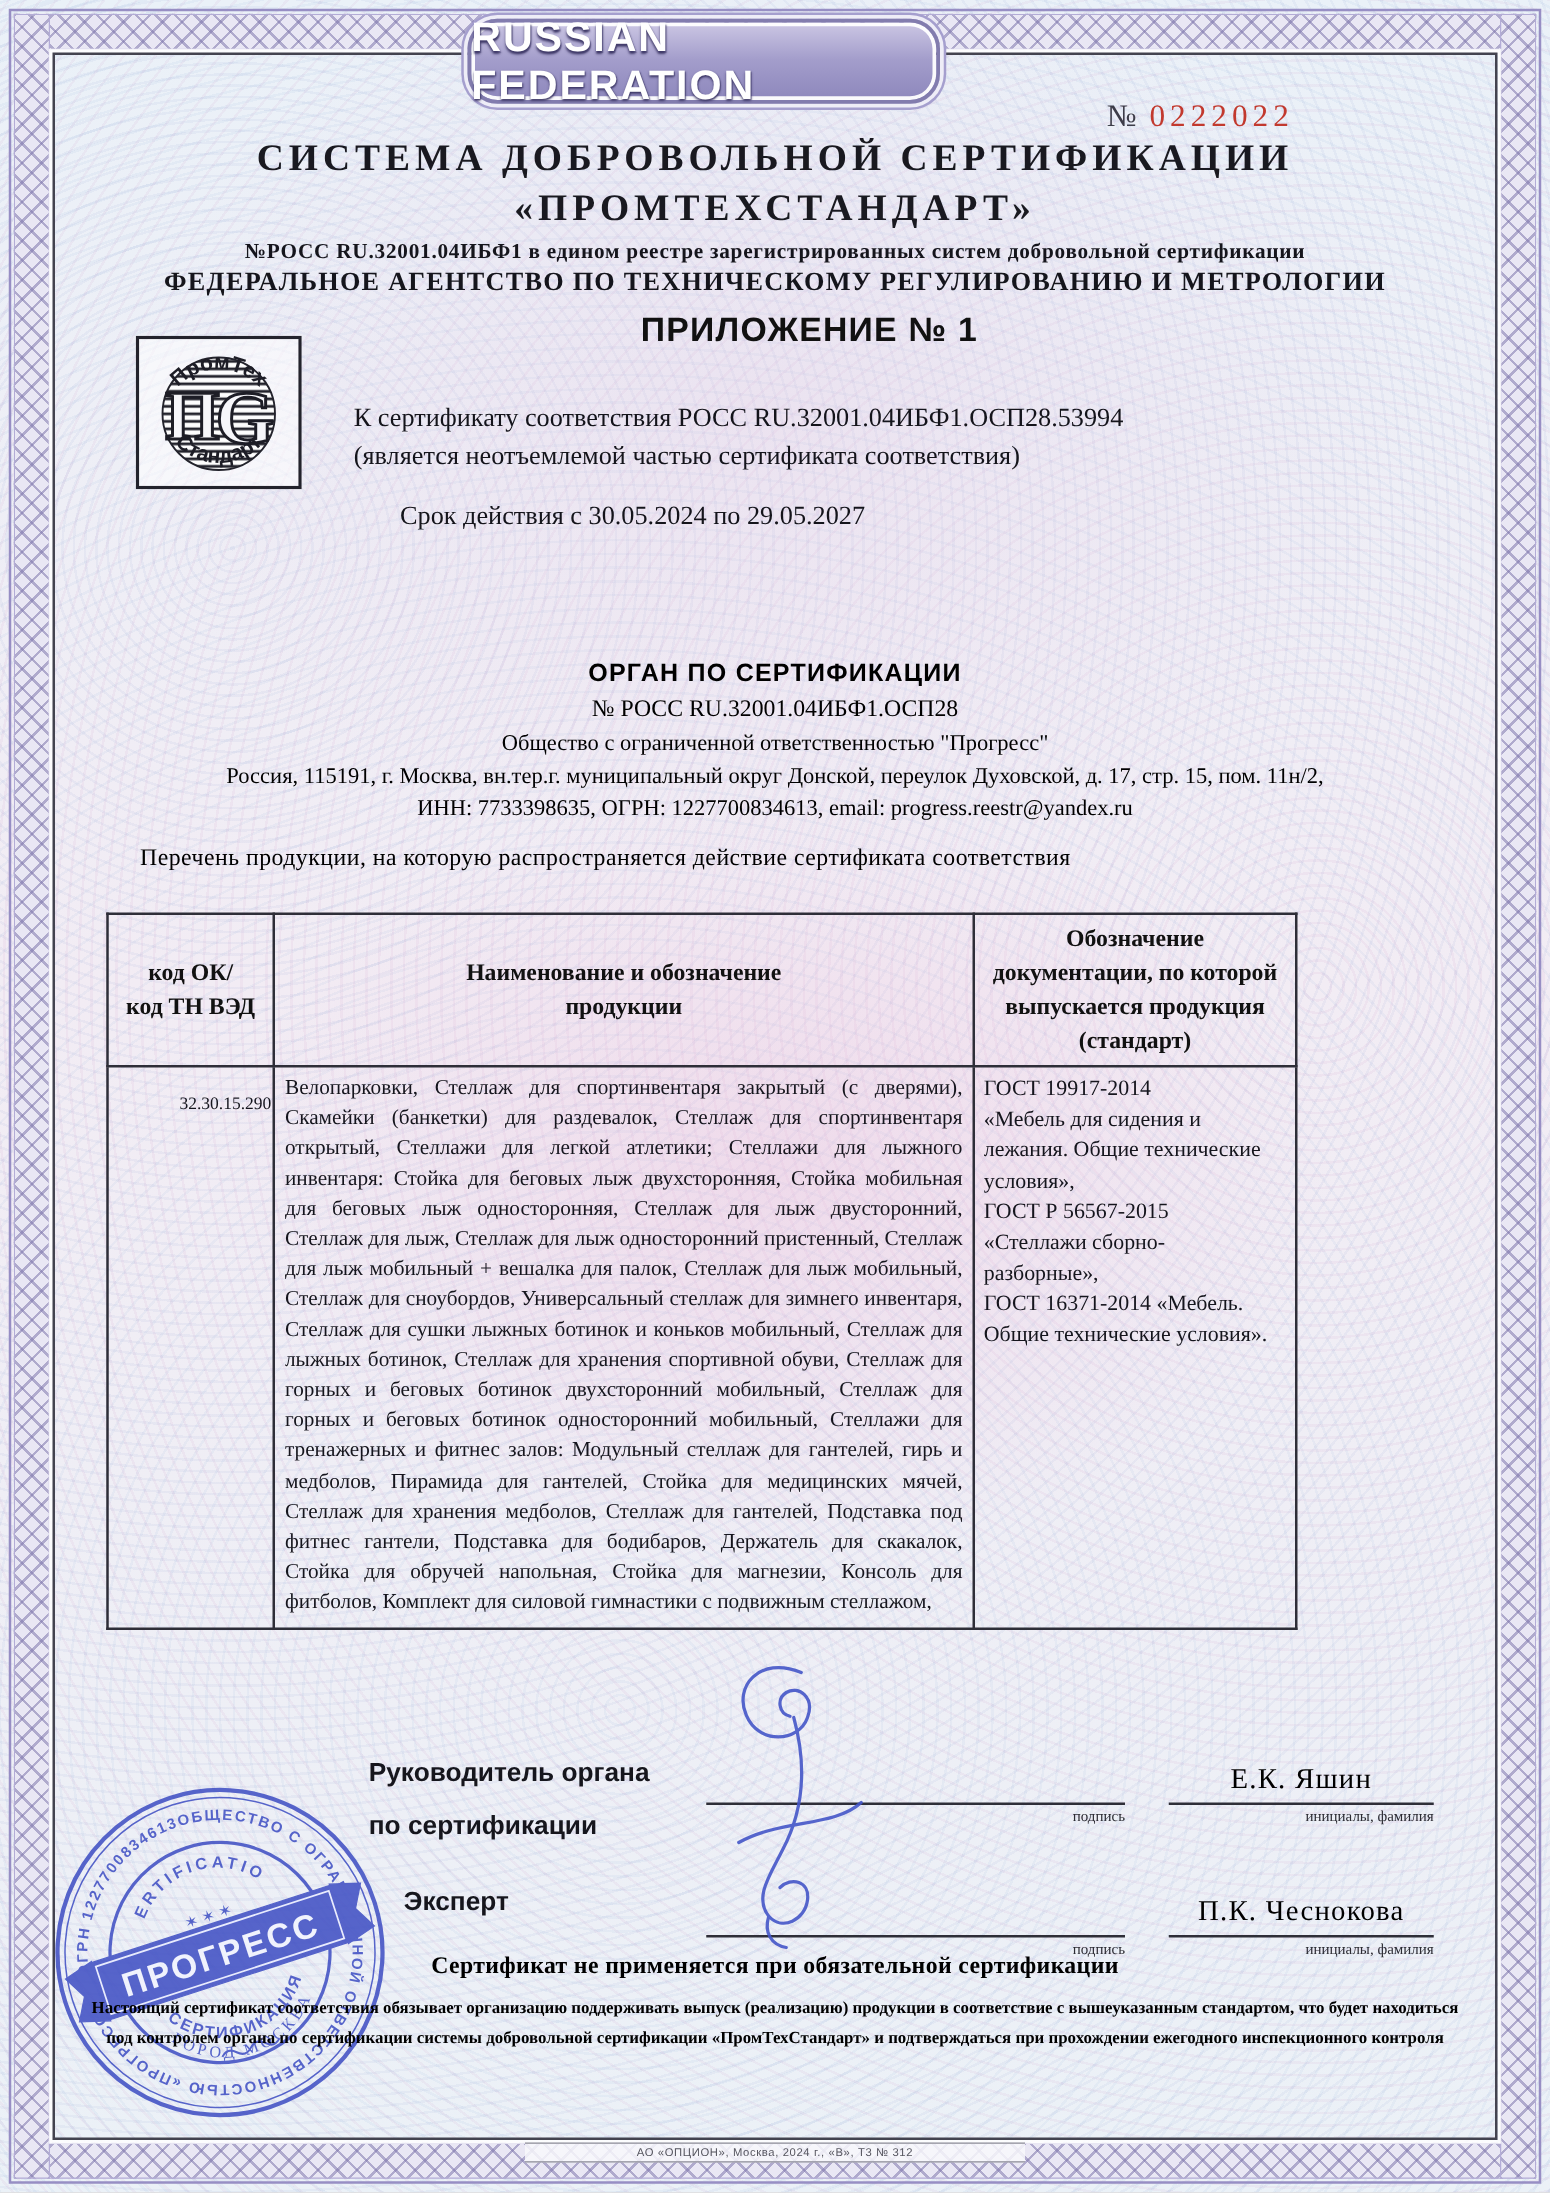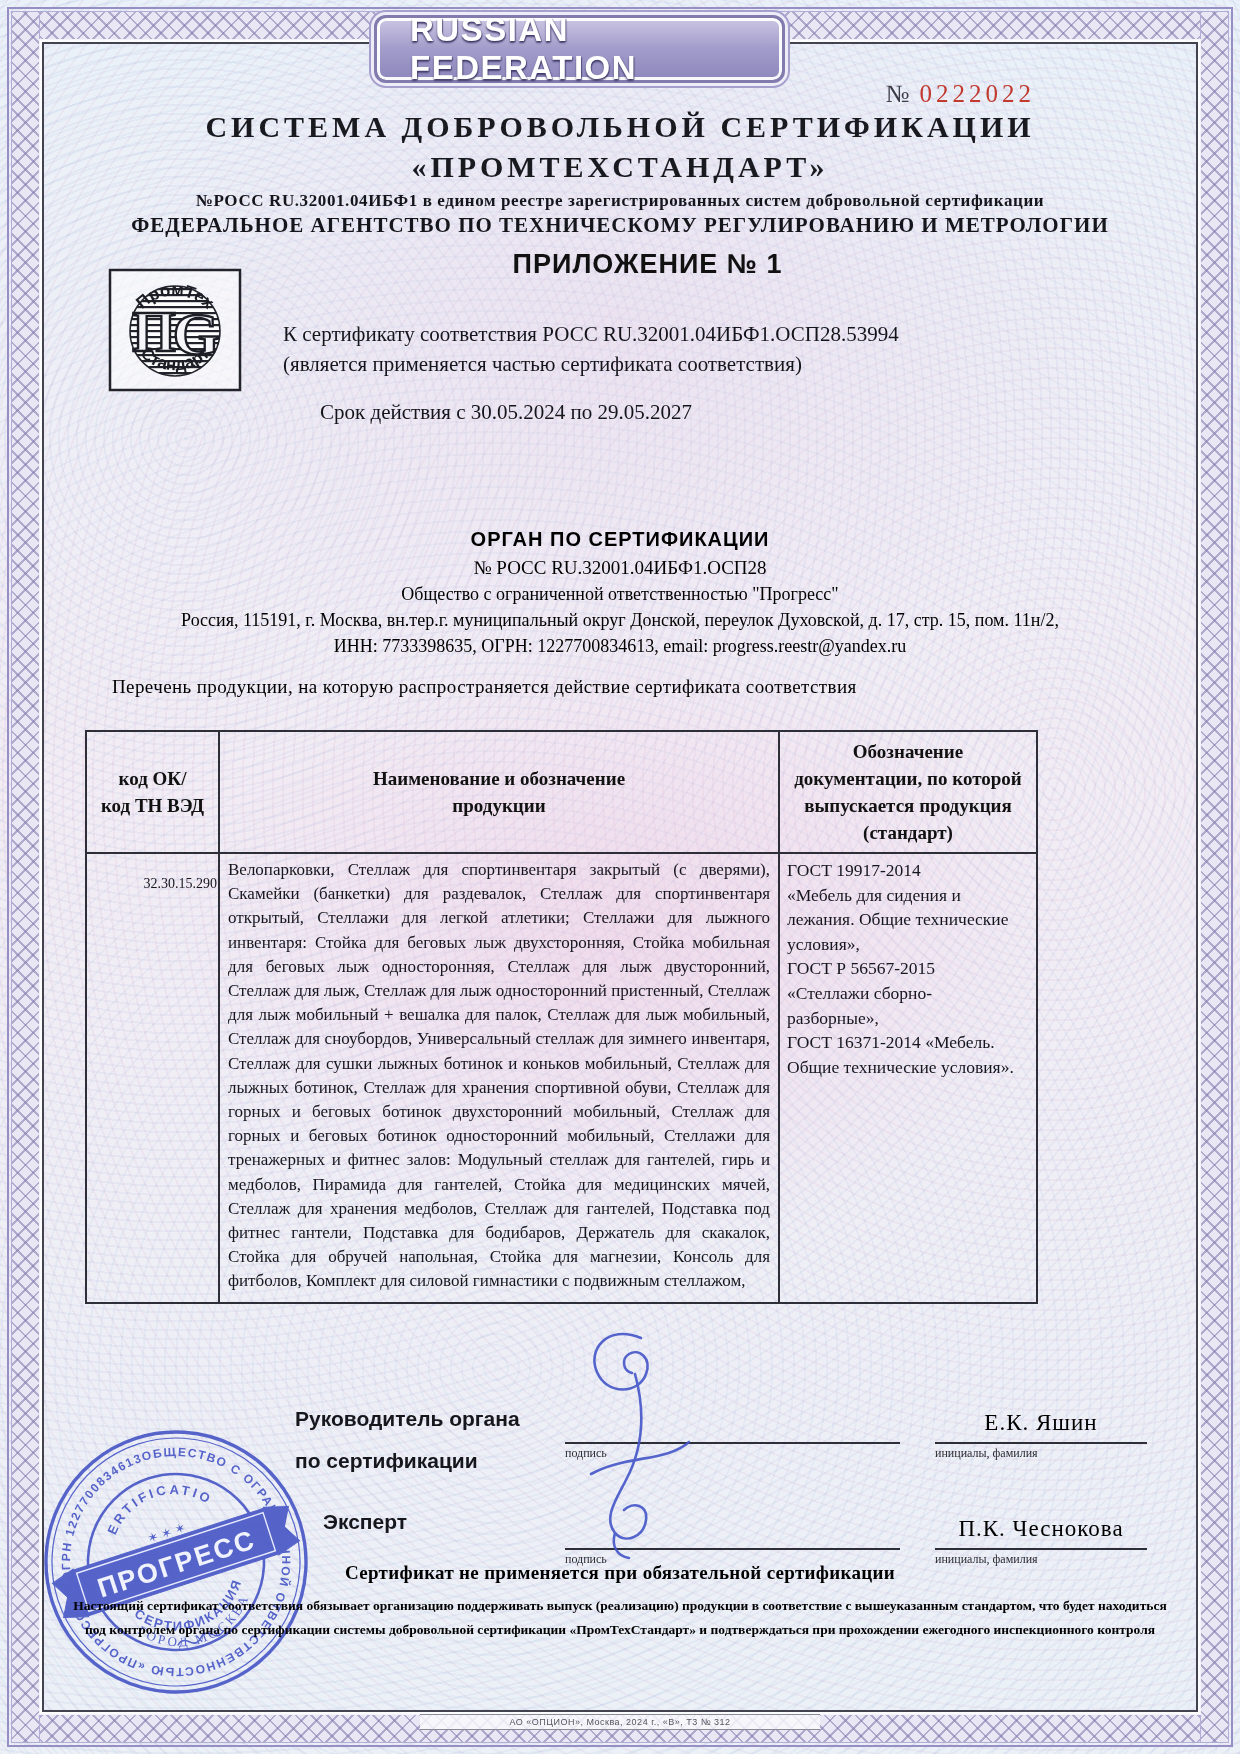--- a/index.html
+++ b/index.html
@@ -23,25 +23,25 @@
     background-image:
       repeating-linear-gradient(45deg, rgba(128,120,173,.55) 0 2px, transparent 2px 11px),
       repeating-linear-gradient(-45deg, rgba(128,120,173,.55) 0 2px, transparent 2px 11px);
     box-shadow:inset 0 0 0 1px #b3acd6;}
   .band.top{left:11px;right:11px;top:11px;height:29px;}
   .band.bottom{left:11px;right:11px;bottom:11px;height:29px;}
   .band.left{left:11px;top:11px;bottom:11px;width:29px;}
   .band.right{right:11px;top:11px;bottom:11px;width:29px;}
   .frame-innerline{position:absolute;inset:42px;border:2px solid #43434f;box-shadow:0 0 0 3px rgba(255,255,255,.85);pointer-events:none;}
   
-  .banner{left:374px;top:15px;width:372px;height:62px;border-radius:12px;
+  .banner{left:374px;top:15px;width:372px;height:62px;border-radius:24px;
     background:linear-gradient(180deg,#ccc7e4 0%,#a39dcb 48%,#8d87bc 100%);
     border:3px solid #827cae;
     box-shadow:inset 0 0 0 3px rgba(255,255,255,.95), 0 0 0 3px rgba(246,245,252,.9), 0 0 0 5px #a59fce;
-    display:flex;align-items:center;justify-content:center;padding-left:33px;}
+    display:flex;align-items:center;justify-content:center;}
   .banner span{color:#fff;font-weight:bold;font-size:33px;letter-spacing:1.5px;
     text-shadow:0 2px 2px rgba(57,52,99,.85), 1px 1px 1px rgba(57,52,99,.6);}
   .doc-number{top:80px;right:205px;font-size:25px;letter-spacing:2px;}
   .doc-number .nsign{color:#3d3d49;}
   .doc-number .digits{color:#c2392e;letter-spacing:4px;font-weight:500;}
   .title1{top:110px;font-weight:bold;font-size:30px;letter-spacing:4px;color:#191920;}
   .title2{top:150px;font-weight:bold;font-size:30px;letter-spacing:4px;color:#191920;}
   .registry{top:191px;font-weight:bold;font-size:17px;letter-spacing:.6px;color:#15151c;}
   .agency{top:213px;font-weight:bold;font-size:21px;letter-spacing:1px;color:#15151c;}
   .annex{top:249px;left:105px;right:50px;text-align:center;font-weight:bold;font-size:27px;letter-spacing:1px;color:#111;}
@@ -67,21 +67,21 @@
   td.products{text-align:justify;padding:4px 8px 8px 8px;line-height:24.2px;}
   td.standards{padding:4px 4px 4px 7px;line-height:24.6px;white-space:pre-line;font-size:17.5px;}
   
   .head-role{left:295px;top:1398px;font-weight:bold;font-size:21px;line-height:42px;white-space:pre-line;color:#16161d;}
   .expert-role{left:295px;top:1510px;font-weight:bold;font-size:21px;color:#16161d;padding-left:28px;}
   .sigline{border-bottom:2px solid #2e2e38;height:0;}
   .s1a{left:565px;top:1442px;width:335px;}
   .s1b{left:935px;top:1442px;width:212px;}
   .s2a{left:565px;top:1548px;width:335px;}
   .s2b{left:935px;top:1548px;width:212px;}
-  .siglabel{font-size:12px;color:#2c2c34;text-align:left;}
+  .siglabel{font-size:12px;color:#2c2c34;text-align:right;}
   .l1a{left:565px;top:1446px;width:335px;}
   .l1b{left:935px;top:1446px;width:212px;}
   .l2a{left:565px;top:1552px;width:335px;}
   .l2b{left:935px;top:1552px;width:212px;}
   .name1{left:935px;top:1410px;width:212px;text-align:center;font-size:23px;letter-spacing:1px;}
   .name2{left:935px;top:1516px;width:212px;text-align:center;font-size:23px;letter-spacing:1px;}
   .note{top:1562px;font-weight:bold;font-size:19px;letter-spacing:.3px;}
   .fine1{top:1598px;font-weight:bold;font-size:13.5px;left:30px;right:30px;text-align:center;}
   .fine2{top:1622px;font-weight:bold;font-size:13.5px;left:30px;right:30px;text-align:center;}
   .stamp{left:40px;top:1426px;width:272px;height:272px;opacity:.84;}
@@ -133,21 +133,21 @@
       </text>
       <text x="44" y="83" font-family="Liberation Serif, DejaVu Serif, serif" font-size="56" font-weight="bold" fill="#f6f6fa" stroke="#1d1d26" stroke-width="2.4" letter-spacing="-4" text-anchor="middle">П</text>
       <text x="88" y="86" font-family="Liberation Serif, DejaVu Serif, serif" font-size="60" font-weight="bold" fill="#f6f6fa" stroke="#1d1d26" stroke-width="2.4" text-anchor="middle">G</text>
       <text font-family="Liberation Sans, DejaVu Sans, sans-serif" font-size="17" font-weight="bold" fill="#1d1d26">
         <textPath href="#arcBot" startOffset="50%" text-anchor="middle">Стандарт</textPath>
       </text>
     </svg>
   </div>
 
   <div class="abs serif certref1">К сертификату соответствия РОСС RU.32001.04ИБФ1.ОСП28.53994</div>
-  <div class="abs serif certref2">(является применяется частью сертификата соответствия)</div>
+  <div class="abs serif certref2">(является неотъемлемой частью сертификата соответствия)</div>
   <div class="abs serif validity">Срок действия с 30.05.2024 по 29.05.2027</div>
 
   <div class="abs center sans organ-title">ОРГАН ПО СЕРТИФИКАЦИИ</div>
   <div class="abs center serif organ-number">№ РОСС RU.32001.04ИБФ1.ОСП28</div>
   <div class="abs center serif organ-company">Общество с ограниченной ответственностью "Прогресс"</div>
   <div class="abs center serif organ-address">Россия, 115191, г. Москва, вн.тер.г. муниципальный округ Донской, переулок Духовской, д. 17, стр. 15, пом. 11н/2,</div>
   <div class="abs center serif organ-req">ИНН: 7733398635, ОГРН: 1227700834613, email: progress.reestr@yandex.ru</div>
 
   <div class="abs serif products-heading">Перечень продукции, на которую распространяется действие сертификата соответствия</div>
 

